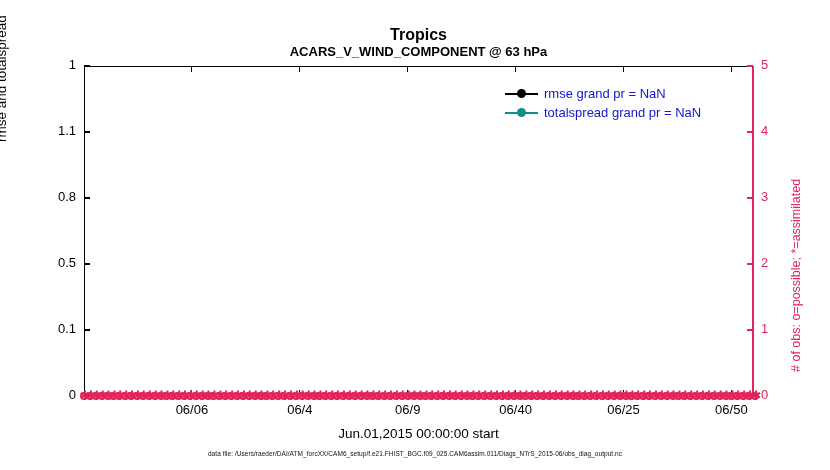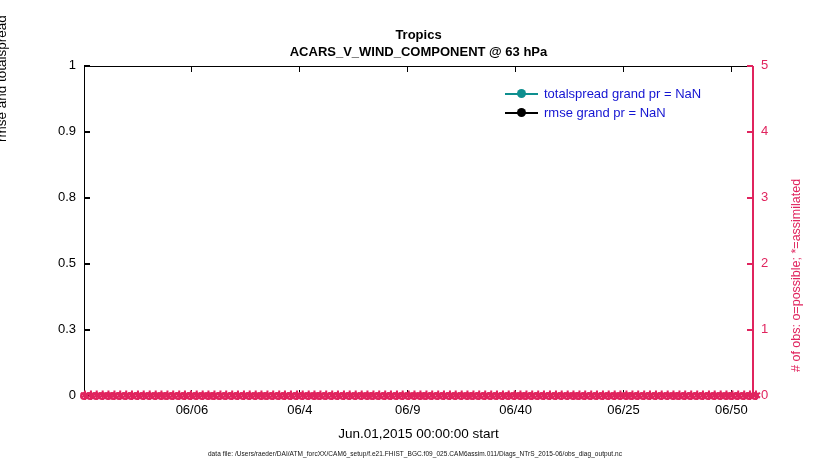--- a/index.html
+++ b/index.html
@@ -27,21 +27,21 @@
     position: absolute;
     left: 84px;
     top: 26px;
     width: 669px;
     text-align: center;
     font-weight: bold;
     font-size: 13px;
     line-height: 17px;
     color: #000;
   }
-  .title-line1 { font-size: 13px; }
+  .title-line1 { font-size: 16px; }
   .title-line2 { font-size: 13px; letter-spacing: 0px; }
 
   
   #plot {
     position: absolute;
     left: 84px;
     top: 66px;
     width: 669px;
     height: 331px;
     border: 1.3px solid #000000;
@@ -227,30 +227,30 @@
     <div id="plot-inner"></div>
   </div>
   <div class="right-spine"></div>
 
   <div id="y-left-group">
       <div class="tick tick-h" style="left: 84px; top: 395.4px;"></div>
       <div class="tick tick-h" style="left: 747px; top: 395.4px; background: rgb(224, 36, 94);"></div>
       <div class="ylabel-left" style="width: 70px; left: 6px; top: 387px;">0</div>
       <div class="tick tick-h" style="left: 84px; top: 329.4px;"></div>
       <div class="tick tick-h" style="left: 747px; top: 329.4px; background: rgb(224, 36, 94);"></div>
-      <div class="ylabel-left" style="width: 70px; left: 6px; top: 321px;">0.3</div>
+      <div class="ylabel-left" style="width: 70px; left: 6px; top: 321px;">0.1</div>
       <div class="tick tick-h" style="left: 84px; top: 263.4px;"></div>
       <div class="tick tick-h" style="left: 747px; top: 263.4px; background: rgb(224, 36, 94);"></div>
       <div class="ylabel-left" style="width: 70px; left: 6px; top: 255px;">0.5</div>
       <div class="tick tick-h" style="left: 84px; top: 197.4px;"></div>
       <div class="tick tick-h" style="left: 747px; top: 197.4px; background: rgb(224, 36, 94);"></div>
       <div class="ylabel-left" style="width: 70px; left: 6px; top: 189px;">0.8</div>
       <div class="tick tick-h" style="left: 84px; top: 131.4px;"></div>
       <div class="tick tick-h" style="left: 747px; top: 131.4px; background: rgb(224, 36, 94);"></div>
-      <div class="ylabel-left" style="width: 70px; left: 6px; top: 123px;">0.9</div>
+      <div class="ylabel-left" style="width: 70px; left: 6px; top: 123px;">1.1</div>
       <div class="tick tick-h" style="left: 84px; top: 65.4px;"></div>
       <div class="tick tick-h" style="left: 747px; top: 65.4px; background: rgb(224, 36, 94);"></div>
       <div class="ylabel-left" style="width: 70px; left: 6px; top: 57px;">1</div>
     </div>
 
   <div id="y-right-group">
       <div class="ylabel-right" style="left: 761px; top: 387px;">0</div>
       <div class="ylabel-right" style="left: 761px; top: 321px;">1</div>
       <div class="ylabel-right" style="left: 761px; top: 255px;">2</div>
       <div class="ylabel-right" style="left: 761px; top: 189px;">3</div>
@@ -279,31 +279,31 @@
       <div class="xlabel-tick" style="left: 691.391px; width: 80px;">06/50</div>
     </div>
 
   <div class="axis-title-left">rmse and totalspread</div>
   <div class="axis-title-right"># of obs: o=possible; *=assimilated</div>
   <div class="axis-title-bottom">Jun.01,2015 00:00:00 start</div>
 
   <div id="legend">
       <div class="legend-row">
         <span class="legend-sample">
+          <span class="legend-line" style="background: rgb(0, 0, 0);"></span>
+          <span class="legend-marker" style="background: rgb(0, 0, 0);"></span>
+        </span>
+        <span class="legend-text">rmse grand pr = NaN</span>
+      </div>
+      <div class="legend-row">
+        <span class="legend-sample">
           <span class="legend-line" style="background: rgb(14, 143, 143);"></span>
           <span class="legend-marker" style="background: rgb(14, 143, 143);"></span>
         </span>
         <span class="legend-text">totalspread grand pr = NaN</span>
-      </div>
-      <div class="legend-row">
-        <span class="legend-sample">
-          <span class="legend-line" style="background: rgb(0, 0, 0);"></span>
-          <span class="legend-marker" style="background: rgb(0, 0, 0);"></span>
-        </span>
-        <span class="legend-text">rmse grand pr = NaN</span>
       </div>
     </div>
 
   <div id="obs-band">
       <div class="obs-marker" style="left: -4.5px;">✱</div>
       <div class="obs-o" style="left: -4px;"></div>
       <div class="obs-marker" style="left: 1.38596px;">✱</div>
       <div class="obs-o" style="left: 1.88596px;"></div>
       <div class="obs-marker" style="left: 7.27193px;">✱</div>
       <div class="obs-o" style="left: 7.77193px;"></div>

